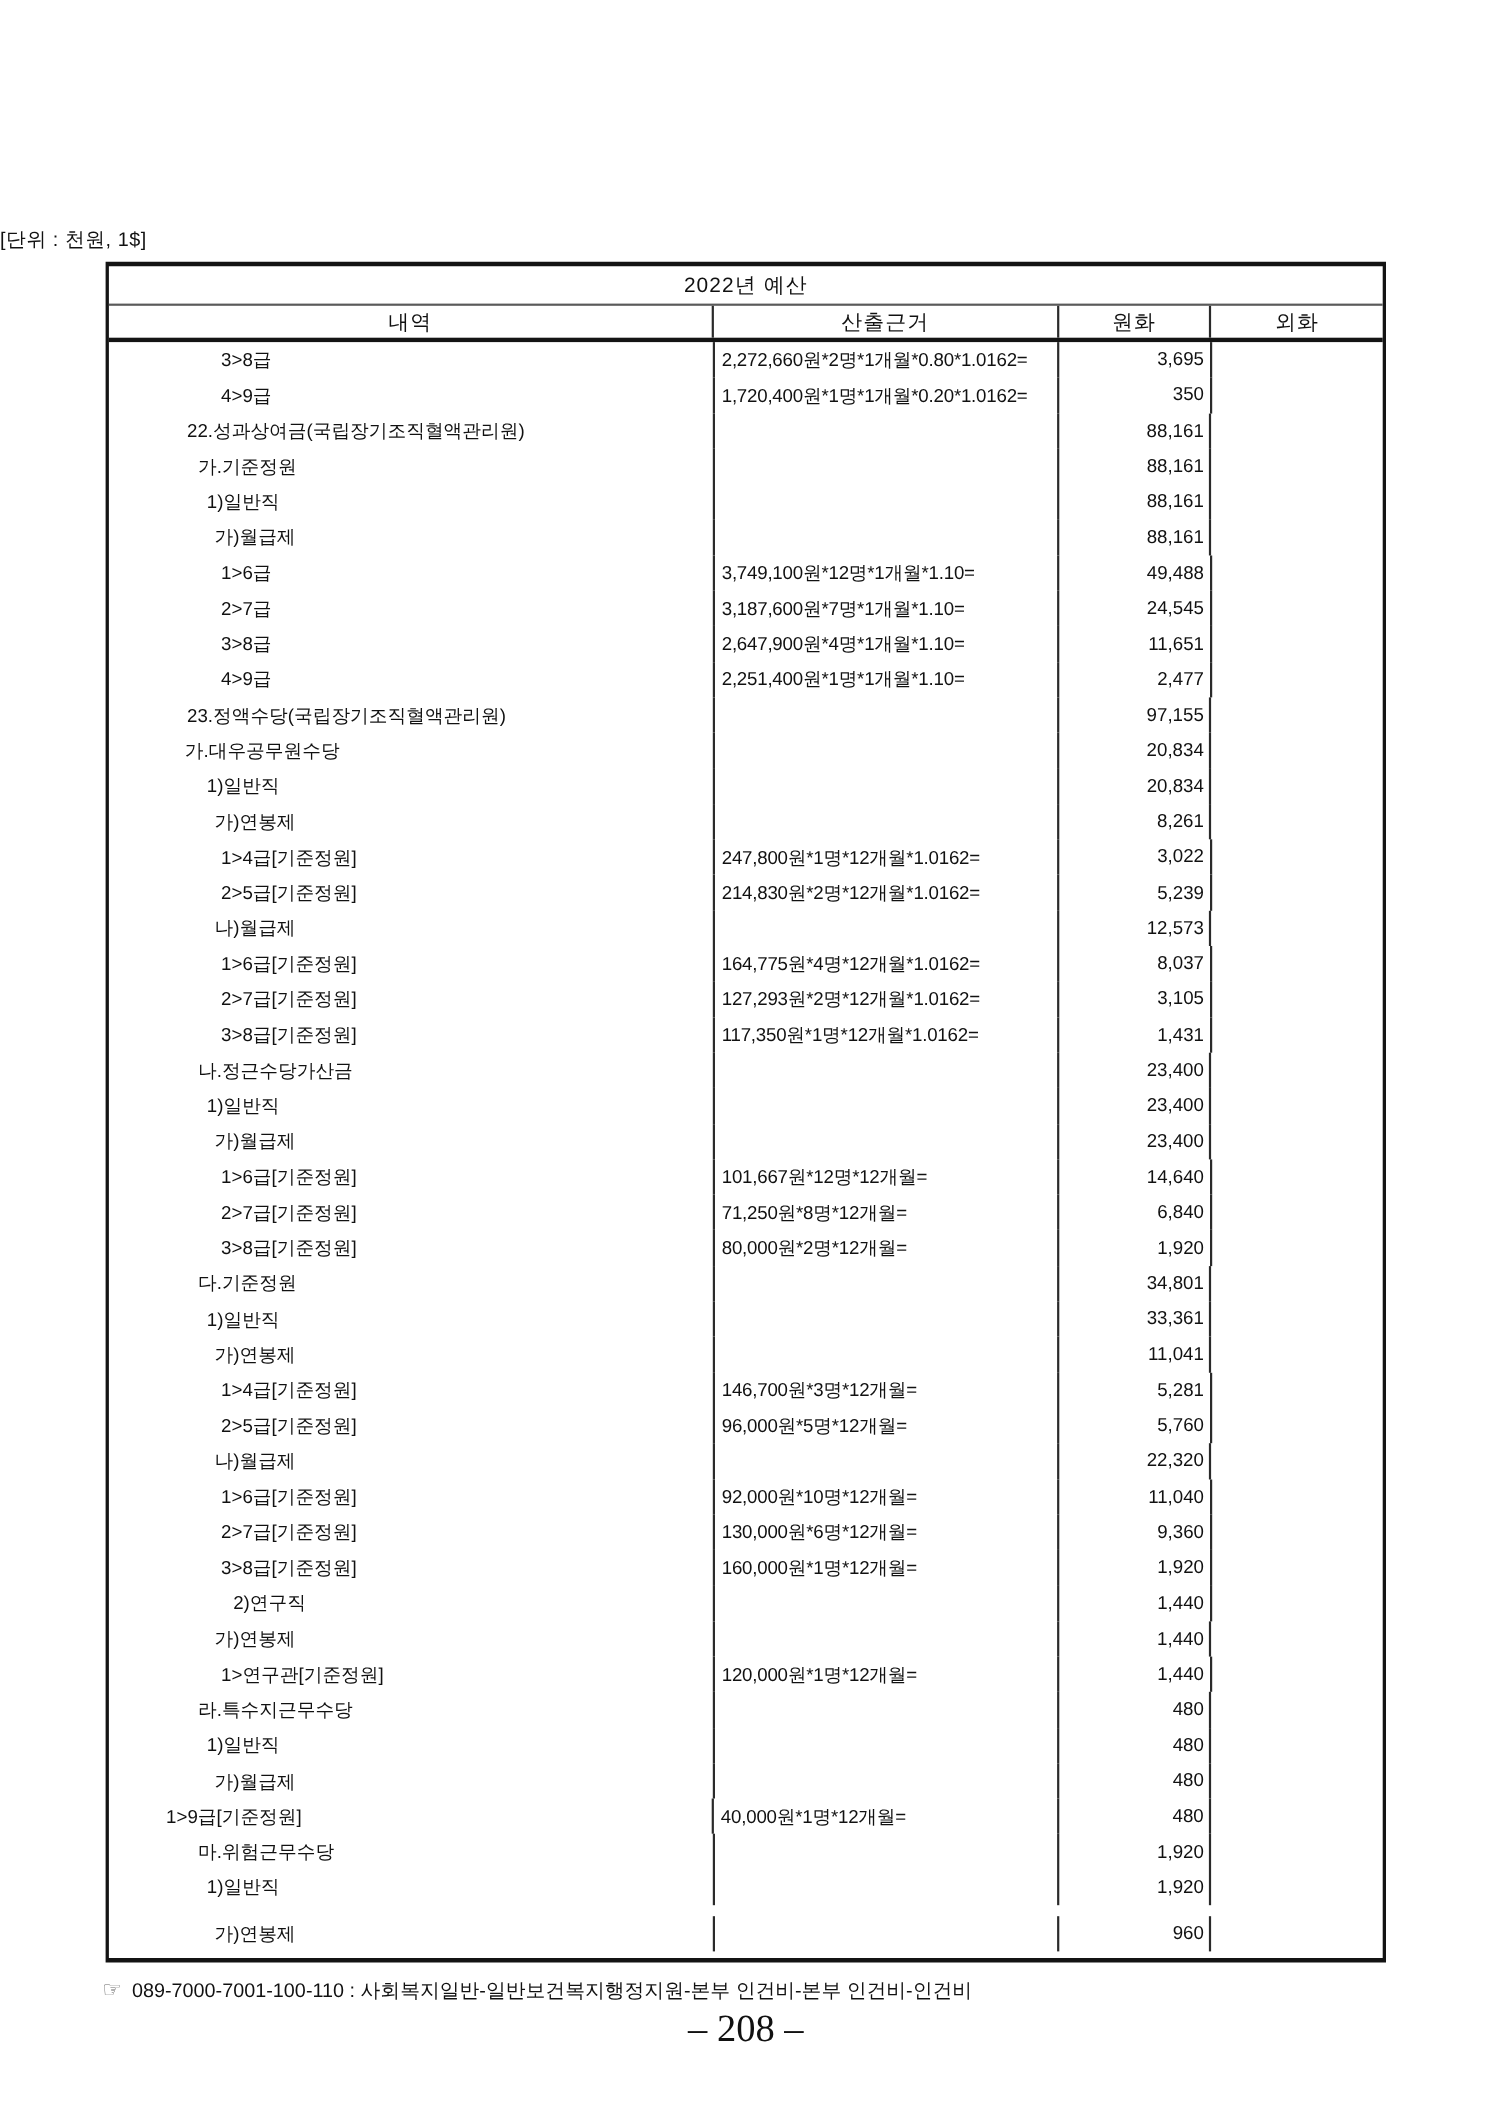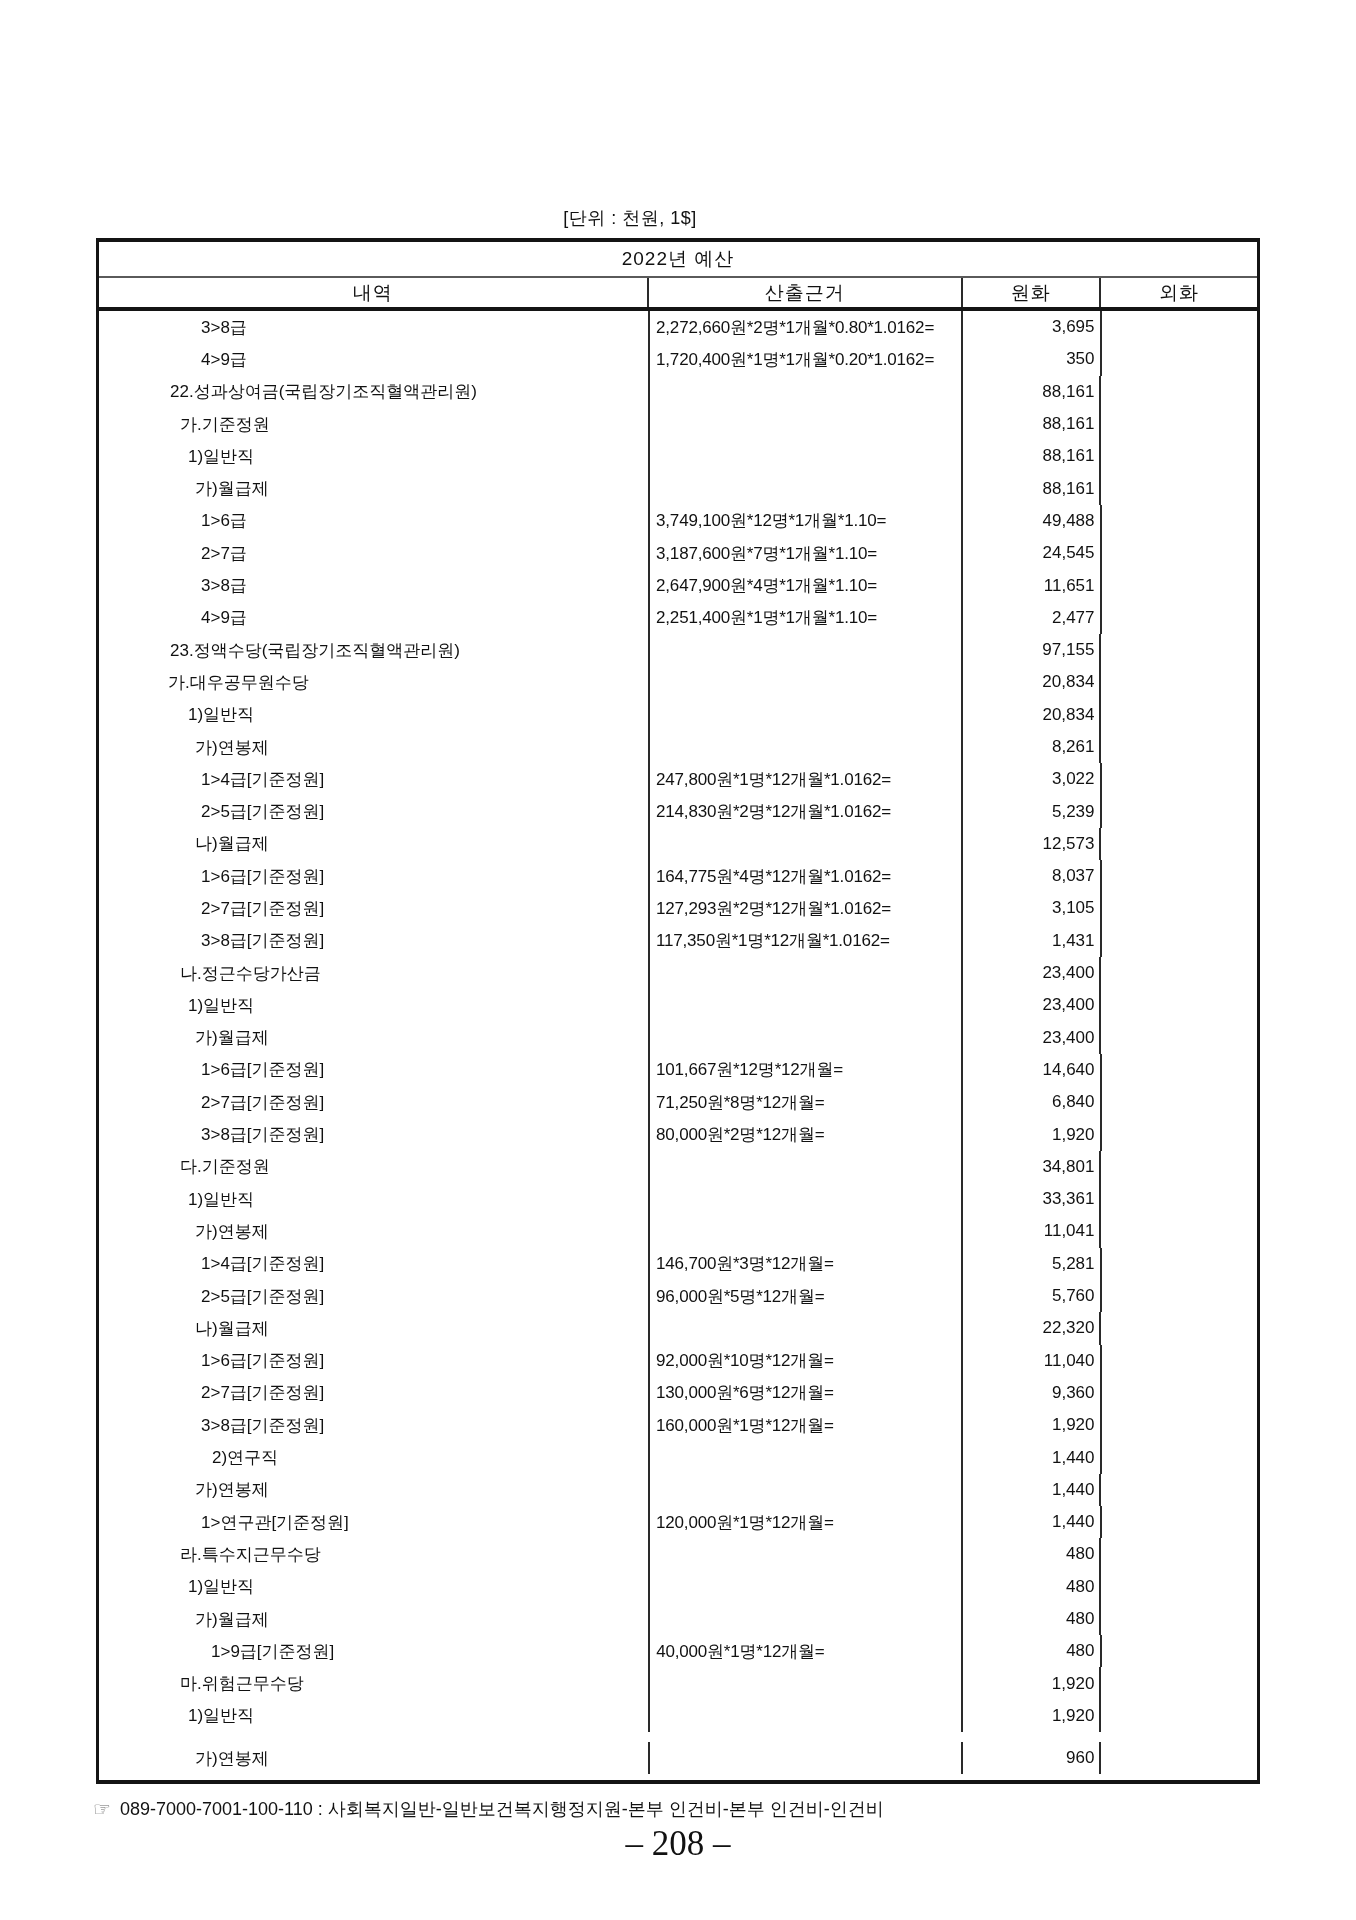--- a/index.html
+++ b/index.html
@@ -11,21 +11,21 @@
     background: #ffffff;
     font-family: "Liberation Sans", sans-serif;
     color: #111111;
     overflow: hidden;
   }
   .unit-label {
     position: absolute;
     top: 206px;
     left: 0;
     width: 1260px;
-    text-align: center;
+    text-align: left;
     font-size: 18px;
     letter-spacing: 0.5px;
     color: #111;
   }
   .budget-table {
     position: absolute;
     left: 96px;
     top: 238px;
     width: 1164px;
     border: 3px solid #141414;
@@ -354,21 +354,21 @@
           <div class="cell c-krw col3">480</div>
           <div class="cell c-fx col4"></div>
         </div>
         <div class="trow">
           <div class="cell c-label col1" style="padding-left: 96px;">가)월급제</div>
           <div class="cell c-calc col2"></div>
           <div class="cell c-krw col3">480</div>
           <div class="cell c-fx col4"></div>
         </div>
         <div class="trow">
-          <div class="cell c-label col1" style="padding-left: 112px;">1&gt;9급[기준정원]</div>
+          <div class="cell c-label col1" style="padding-left: 52px;">1&gt;9급[기준정원]</div>
           <div class="cell c-calc col2">40,000원*1명*12개월=</div>
           <div class="cell c-krw col3">480</div>
           <div class="cell c-fx col4"></div>
         </div>
         <div class="trow">
           <div class="cell c-label col1" style="padding-left: 81px;">마.위험근무수당</div>
           <div class="cell c-calc col2"></div>
           <div class="cell c-krw col3">1,920</div>
           <div class="cell c-fx col4"></div>
         </div>

